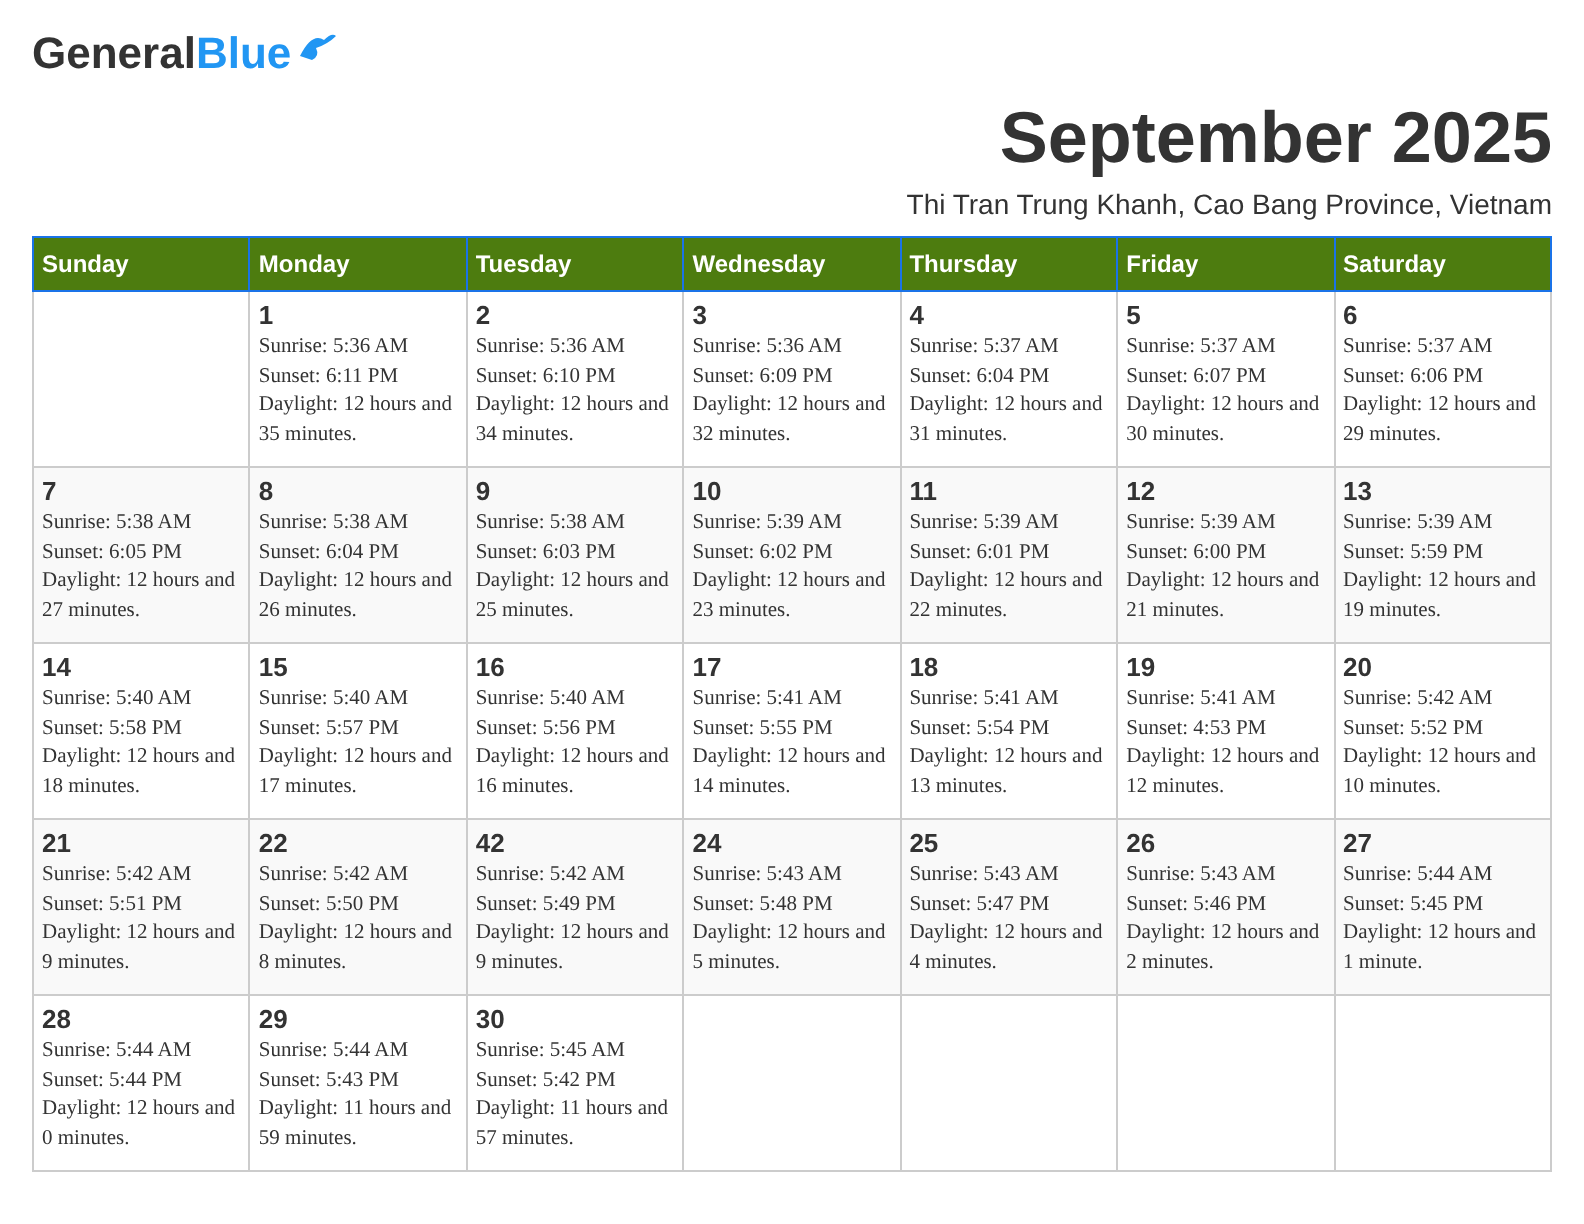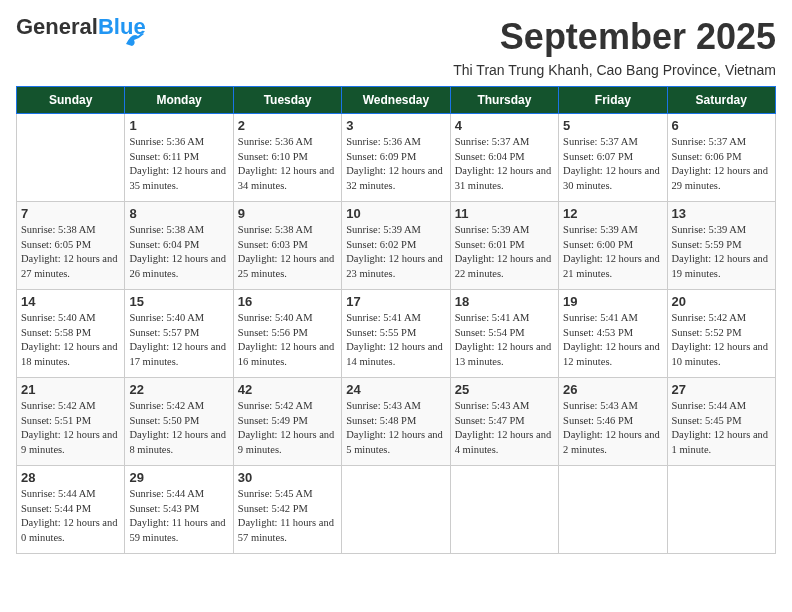--- a/index.html
+++ b/index.html
@@ -19,38 +19,39 @@
     .logo {
       display: flex;
       flex-direction: column;
       align-items: flex-start;
     }
     .month-title {
       font-size: 36px;
       font-weight: bold;
       color: #333;
       text-align: right;
+      margin-top: 32px;
     }
     .subtitle {
       text-align: right;
       font-size: 14px;
       color: #333;
       margin-bottom: 8px;
       font-weight: 500;
     }
     table {
       width: 100%;
       border-collapse: collapse;
       font-size: 11px;
     }
     thead tr th {
-      background-color: #14532d;
+      background-color: #4d7c0f;
       color: #fff;
       padding: 6px 4px;
-      text-align: center;
+      text-align: left;
       font-size: 12px;
       font-weight: bold;
       border: 1px solid #1a73e8;
     }
     tbody tr td {
       border: 1px solid #ccc;
       vertical-align: top;
       padding: 4px 4px;
       width: 14.28%;
       height: 88px;
@@ -76,21 +77,21 @@
     }
     tbody tr td.empty-cell {
       background: #fff;
     }
   </style>
 </head>
 <body>
 
 <div class="header">
   <div class="logo">
-    <div style="display:flex;align-items:flex-end;flex-direction:column;">
+    <div style="display:flex;align-items:center;">
       <span style="font-size:22px;font-weight:bold;color:#333;line-height:1;">
         <span style="color:#333;">General</span><span style="color:#2196F3;">Blue</span>
       </span>
       <svg width="22" height="18" viewBox="0 0 22 18" style="margin-left:2px;margin-top:-8px;">
         <path d="M2 14 Q8 2 14 6 Q18 2 20 4 Q16 8 10 10 Q12 14 8 16 Z" fill="#2196F3"></path>
       </svg>
     </div>
   </div>
   <div class="month-title">September 2025</div>
 </div>

